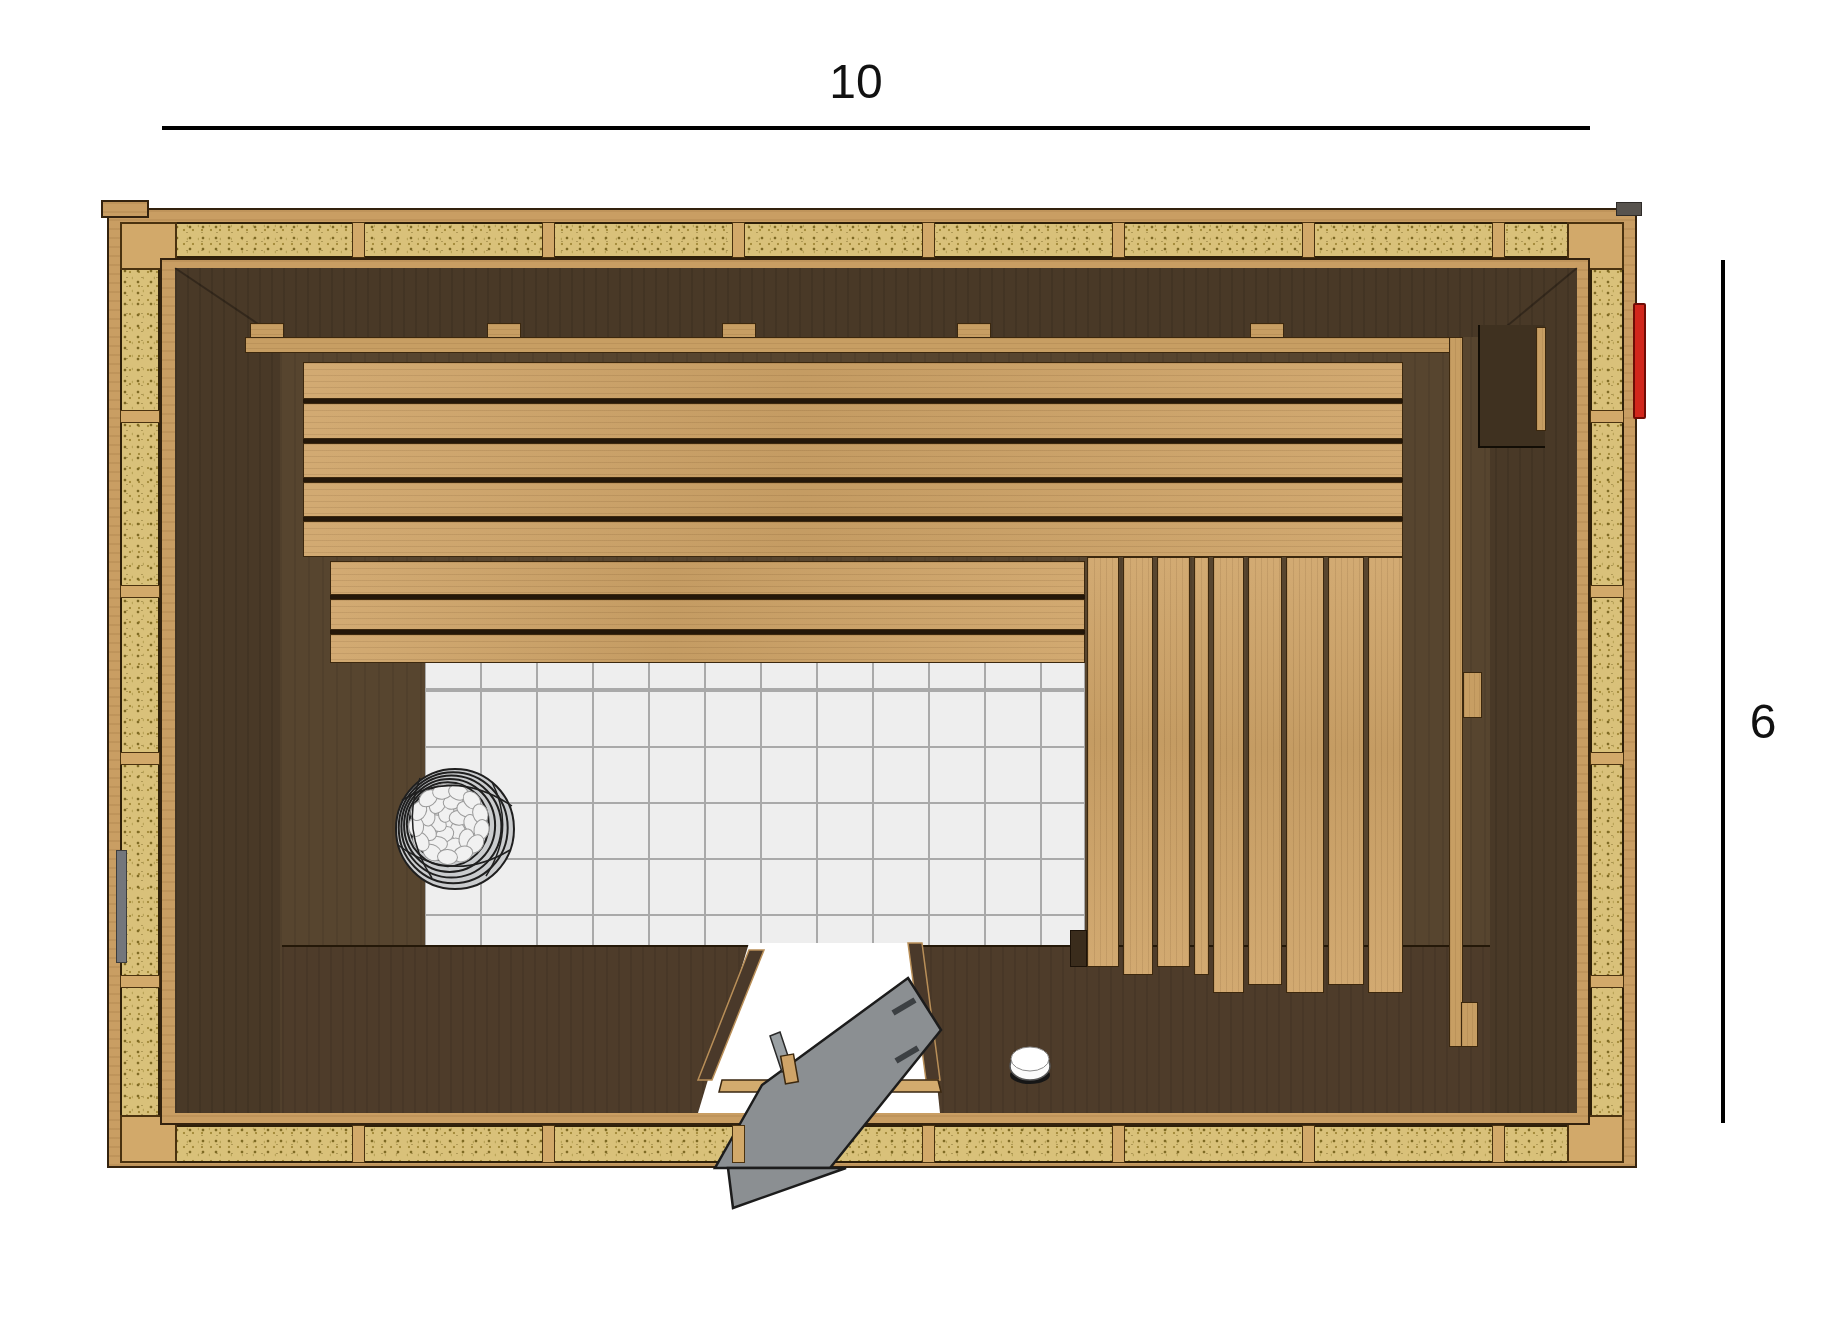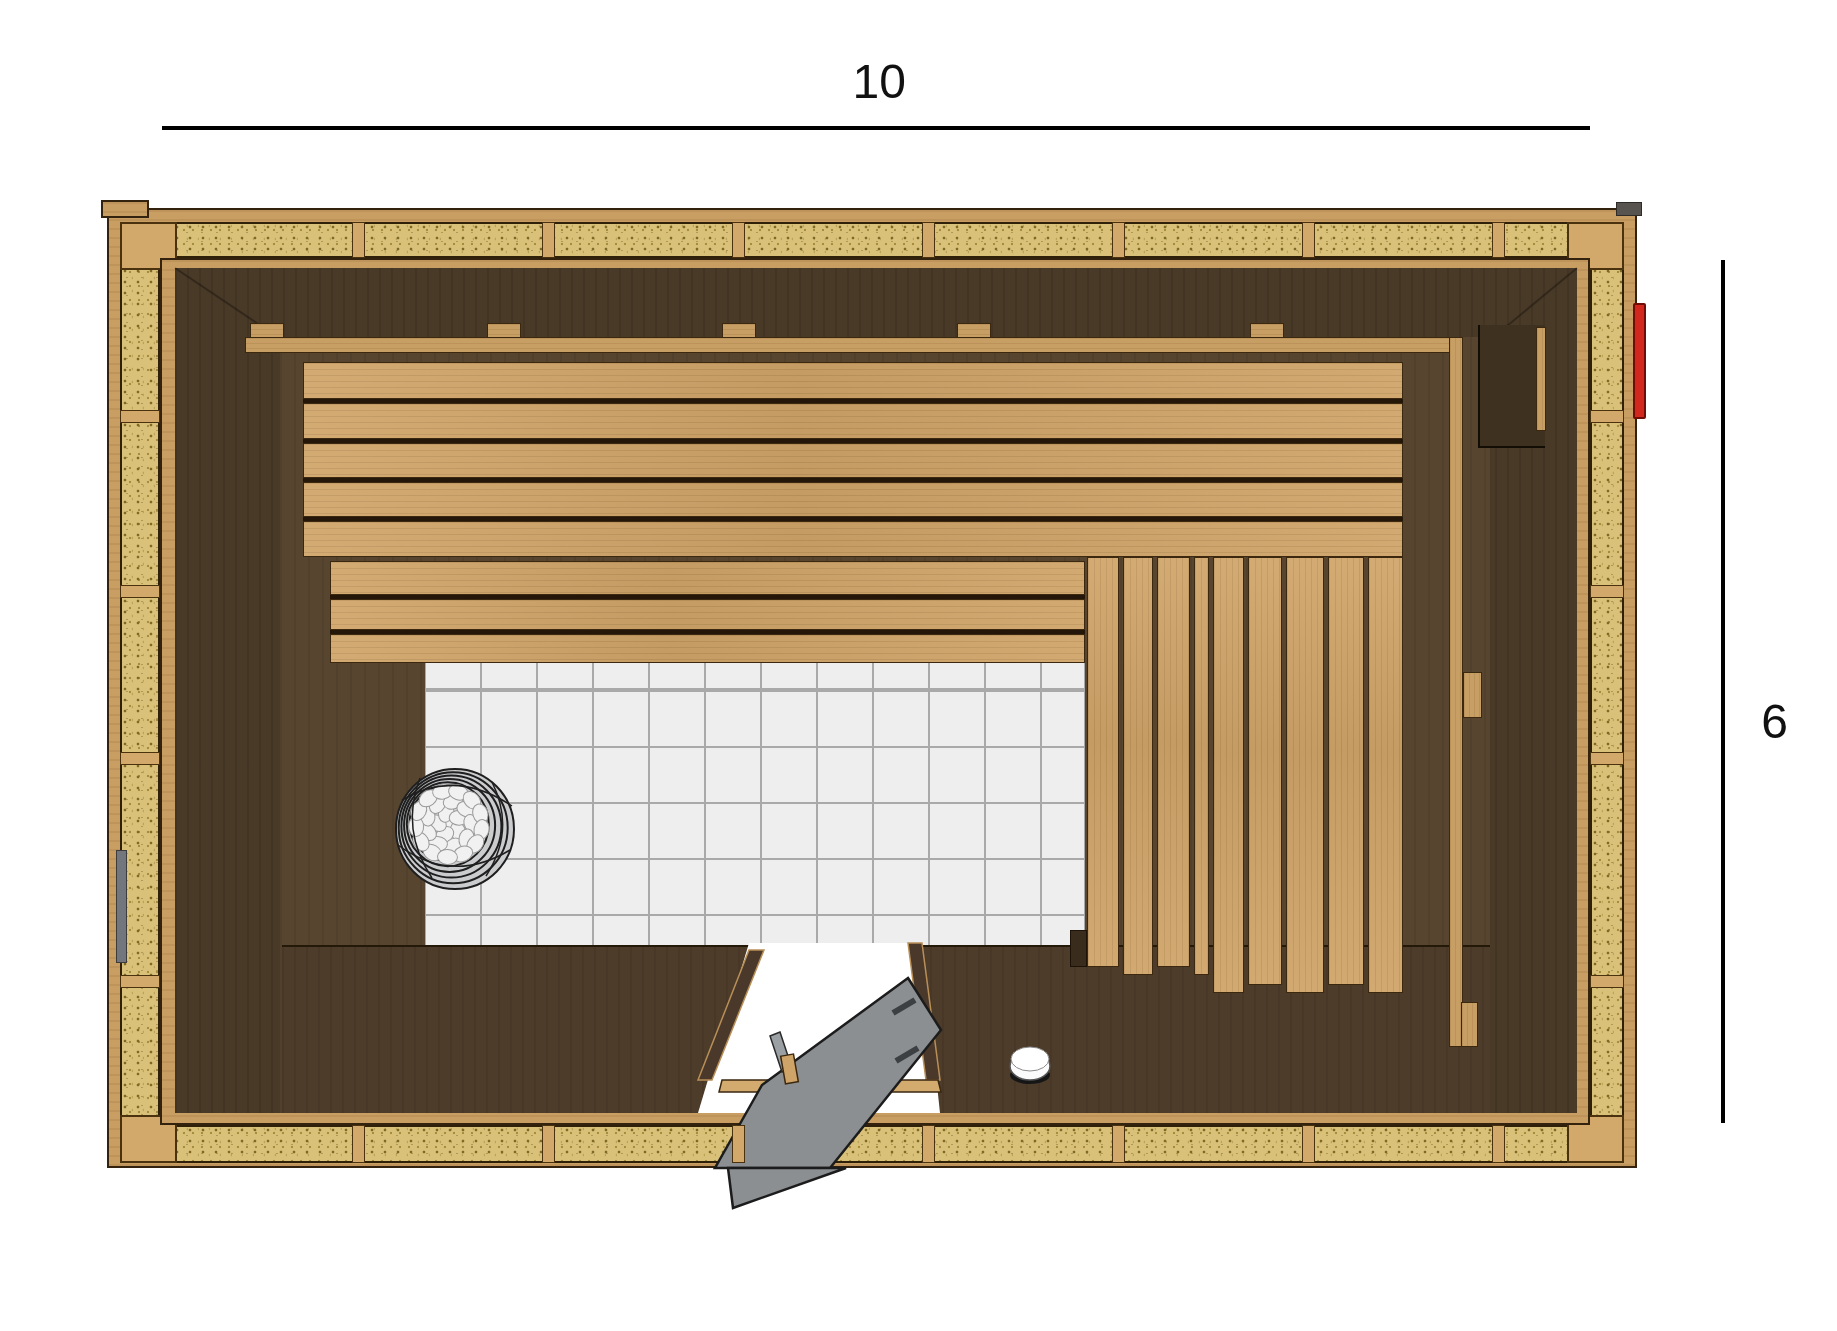--- a/index.html
+++ b/index.html
@@ -1,20 +1,20 @@
 <!DOCTYPE html>
 <html><head>
 <meta charset="utf-8">
 <style>
   html,body{margin:0;padding:0;background:#ffffff;}
   .canvas{position:relative;width:1837px;height:1331px;background:#fff;overflow:hidden;
           font-family:"Liberation Sans", sans-serif;}
   .abs{position:absolute;box-sizing:border-box;}
   .dim-line{background:#000;}
-  .dim-label{color:#111;font-size:48px;line-height:1;text-align:right;}
+  .dim-label{color:#111;font-size:48px;line-height:1;text-align:center;}
   .wood{background-color:#c99e63;
         background-image:repeating-linear-gradient(to bottom, rgba(100,60,15,.10) 0 2px, rgba(255,255,255,0) 2px 9px);
         border:2px solid #33220e;}
   .ins{background-color:#d9c17a;
        background-image:
          radial-gradient(circle at 3px 3px, #7e6a24 1.1px, transparent 1.7px),
          radial-gradient(circle at 8px 6px, #a68d3e 1px, transparent 1.6px),
          radial-gradient(circle at 5px 10px, #655214 1.2px, transparent 1.8px),
          radial-gradient(circle at 11px 2px, #b9a458 1.1px, transparent 1.7px);
        background-size:13px 11px, 9px 14px, 15px 9px, 11px 13px;

